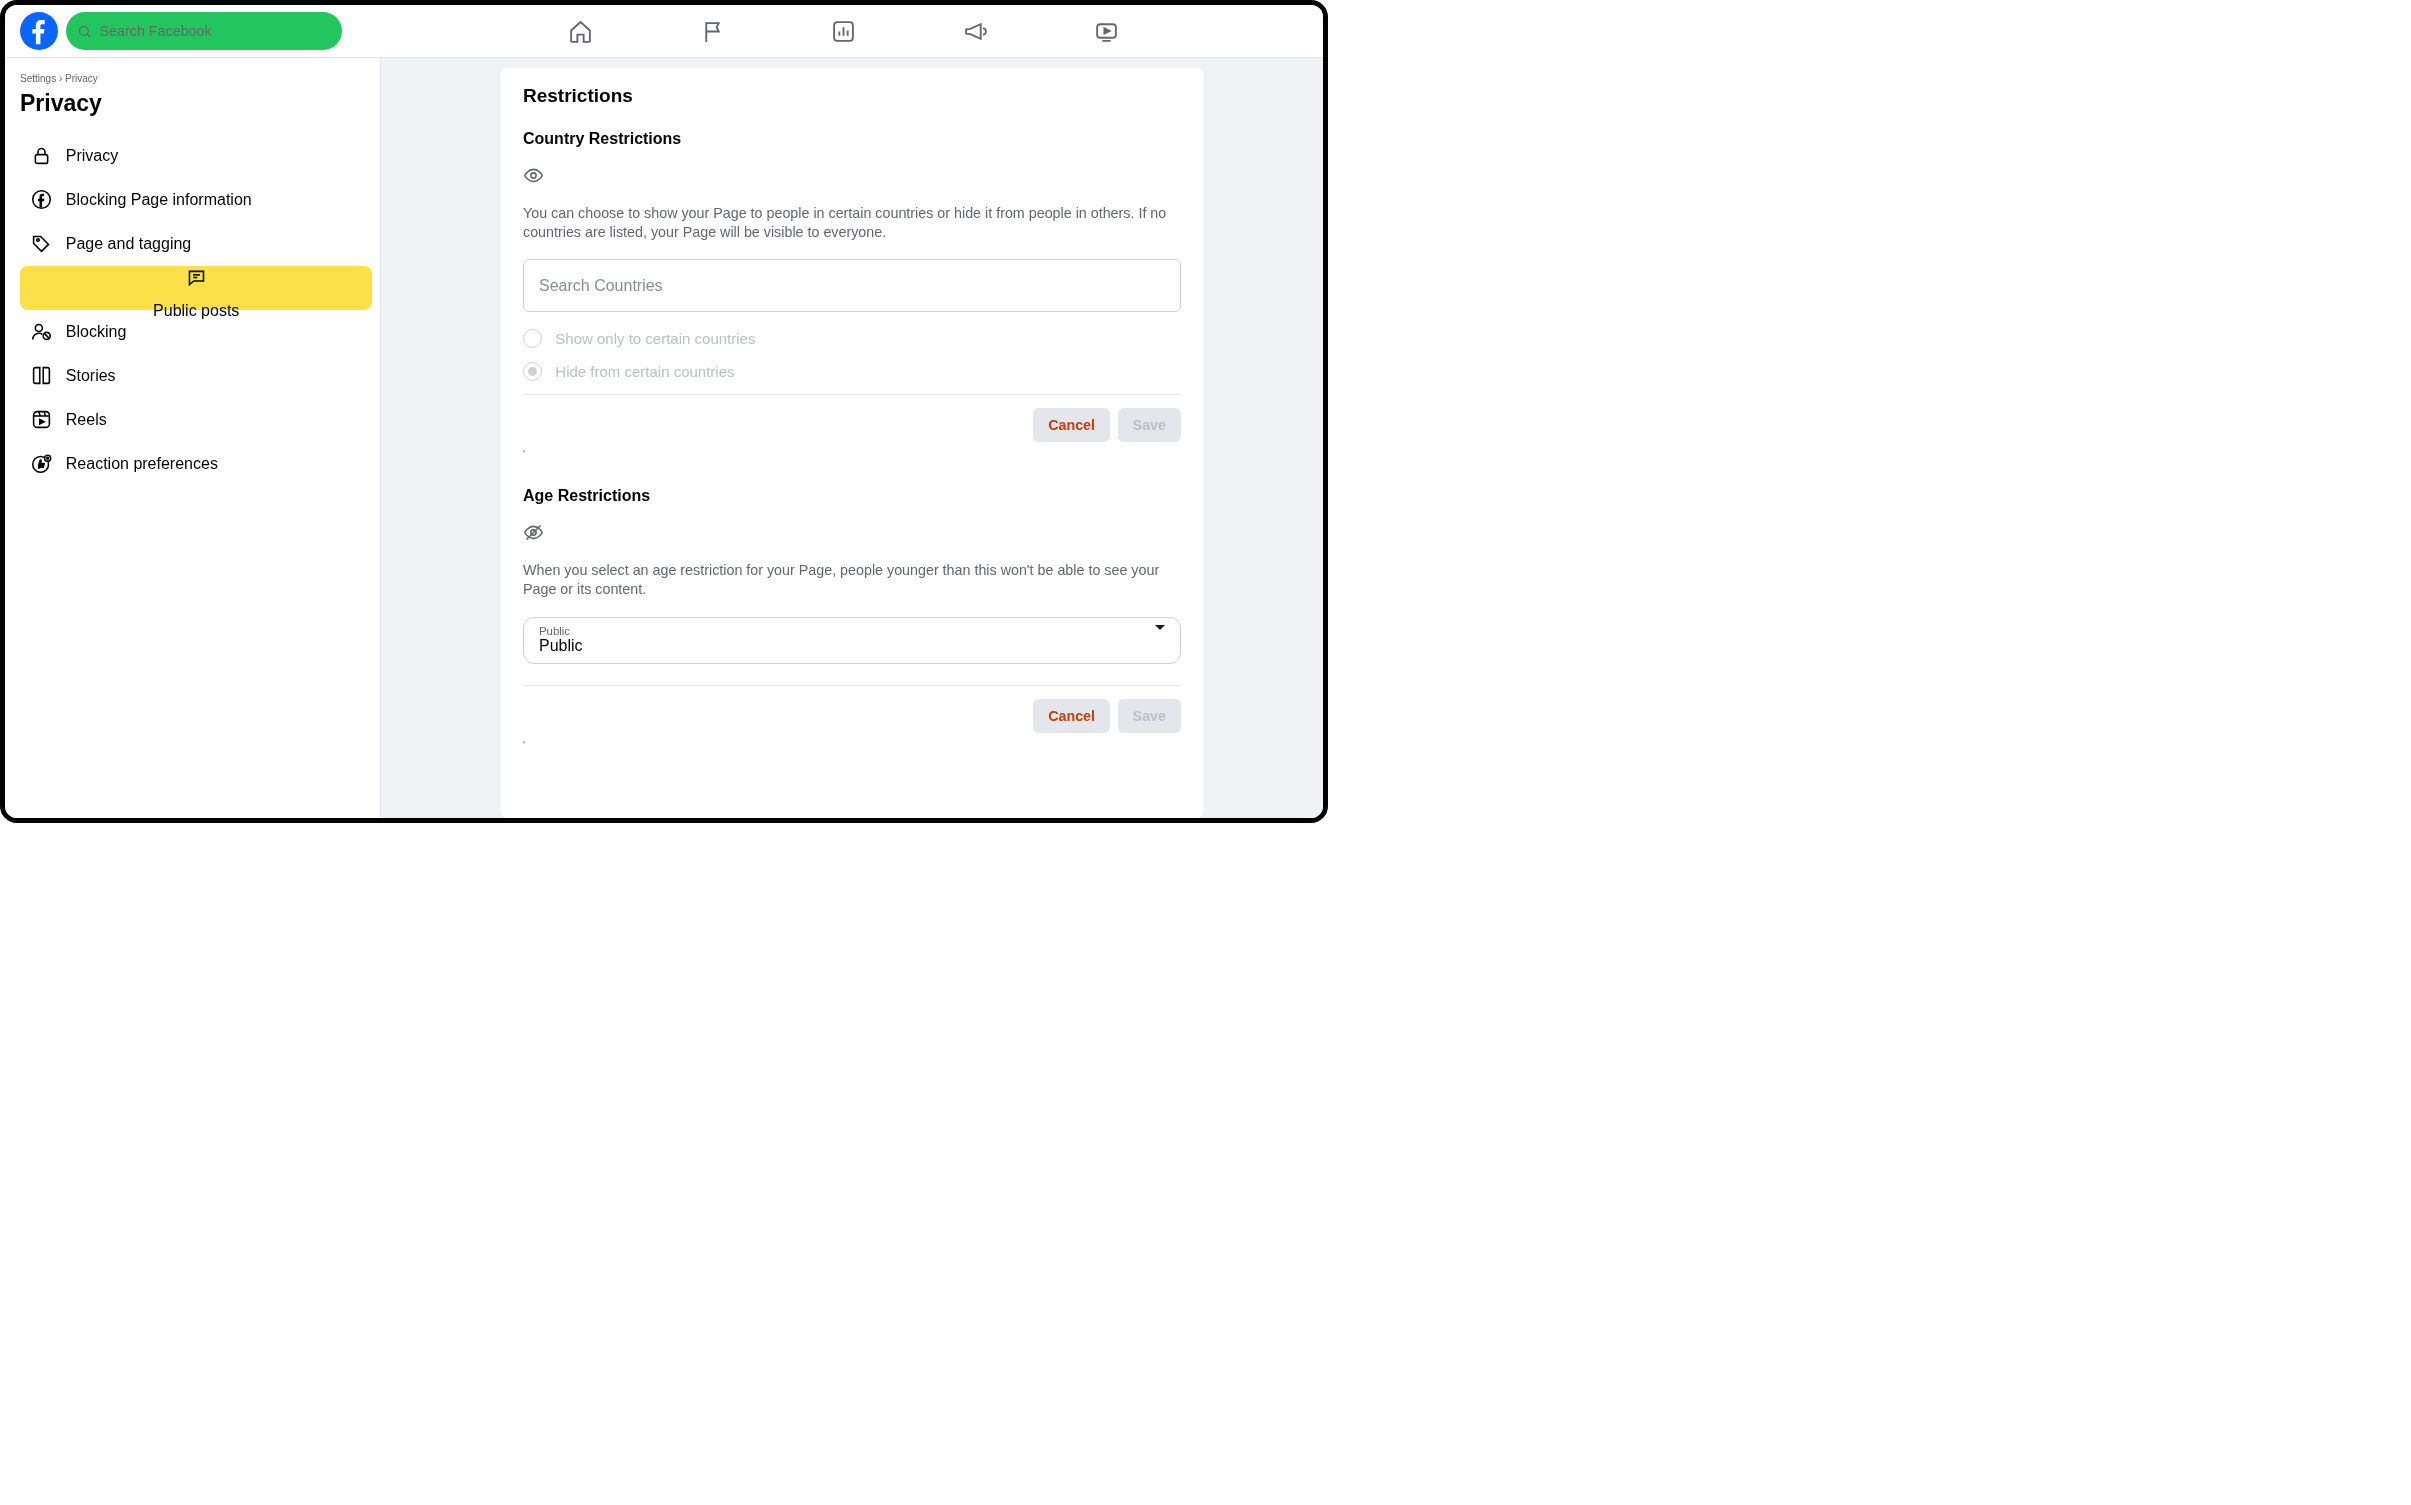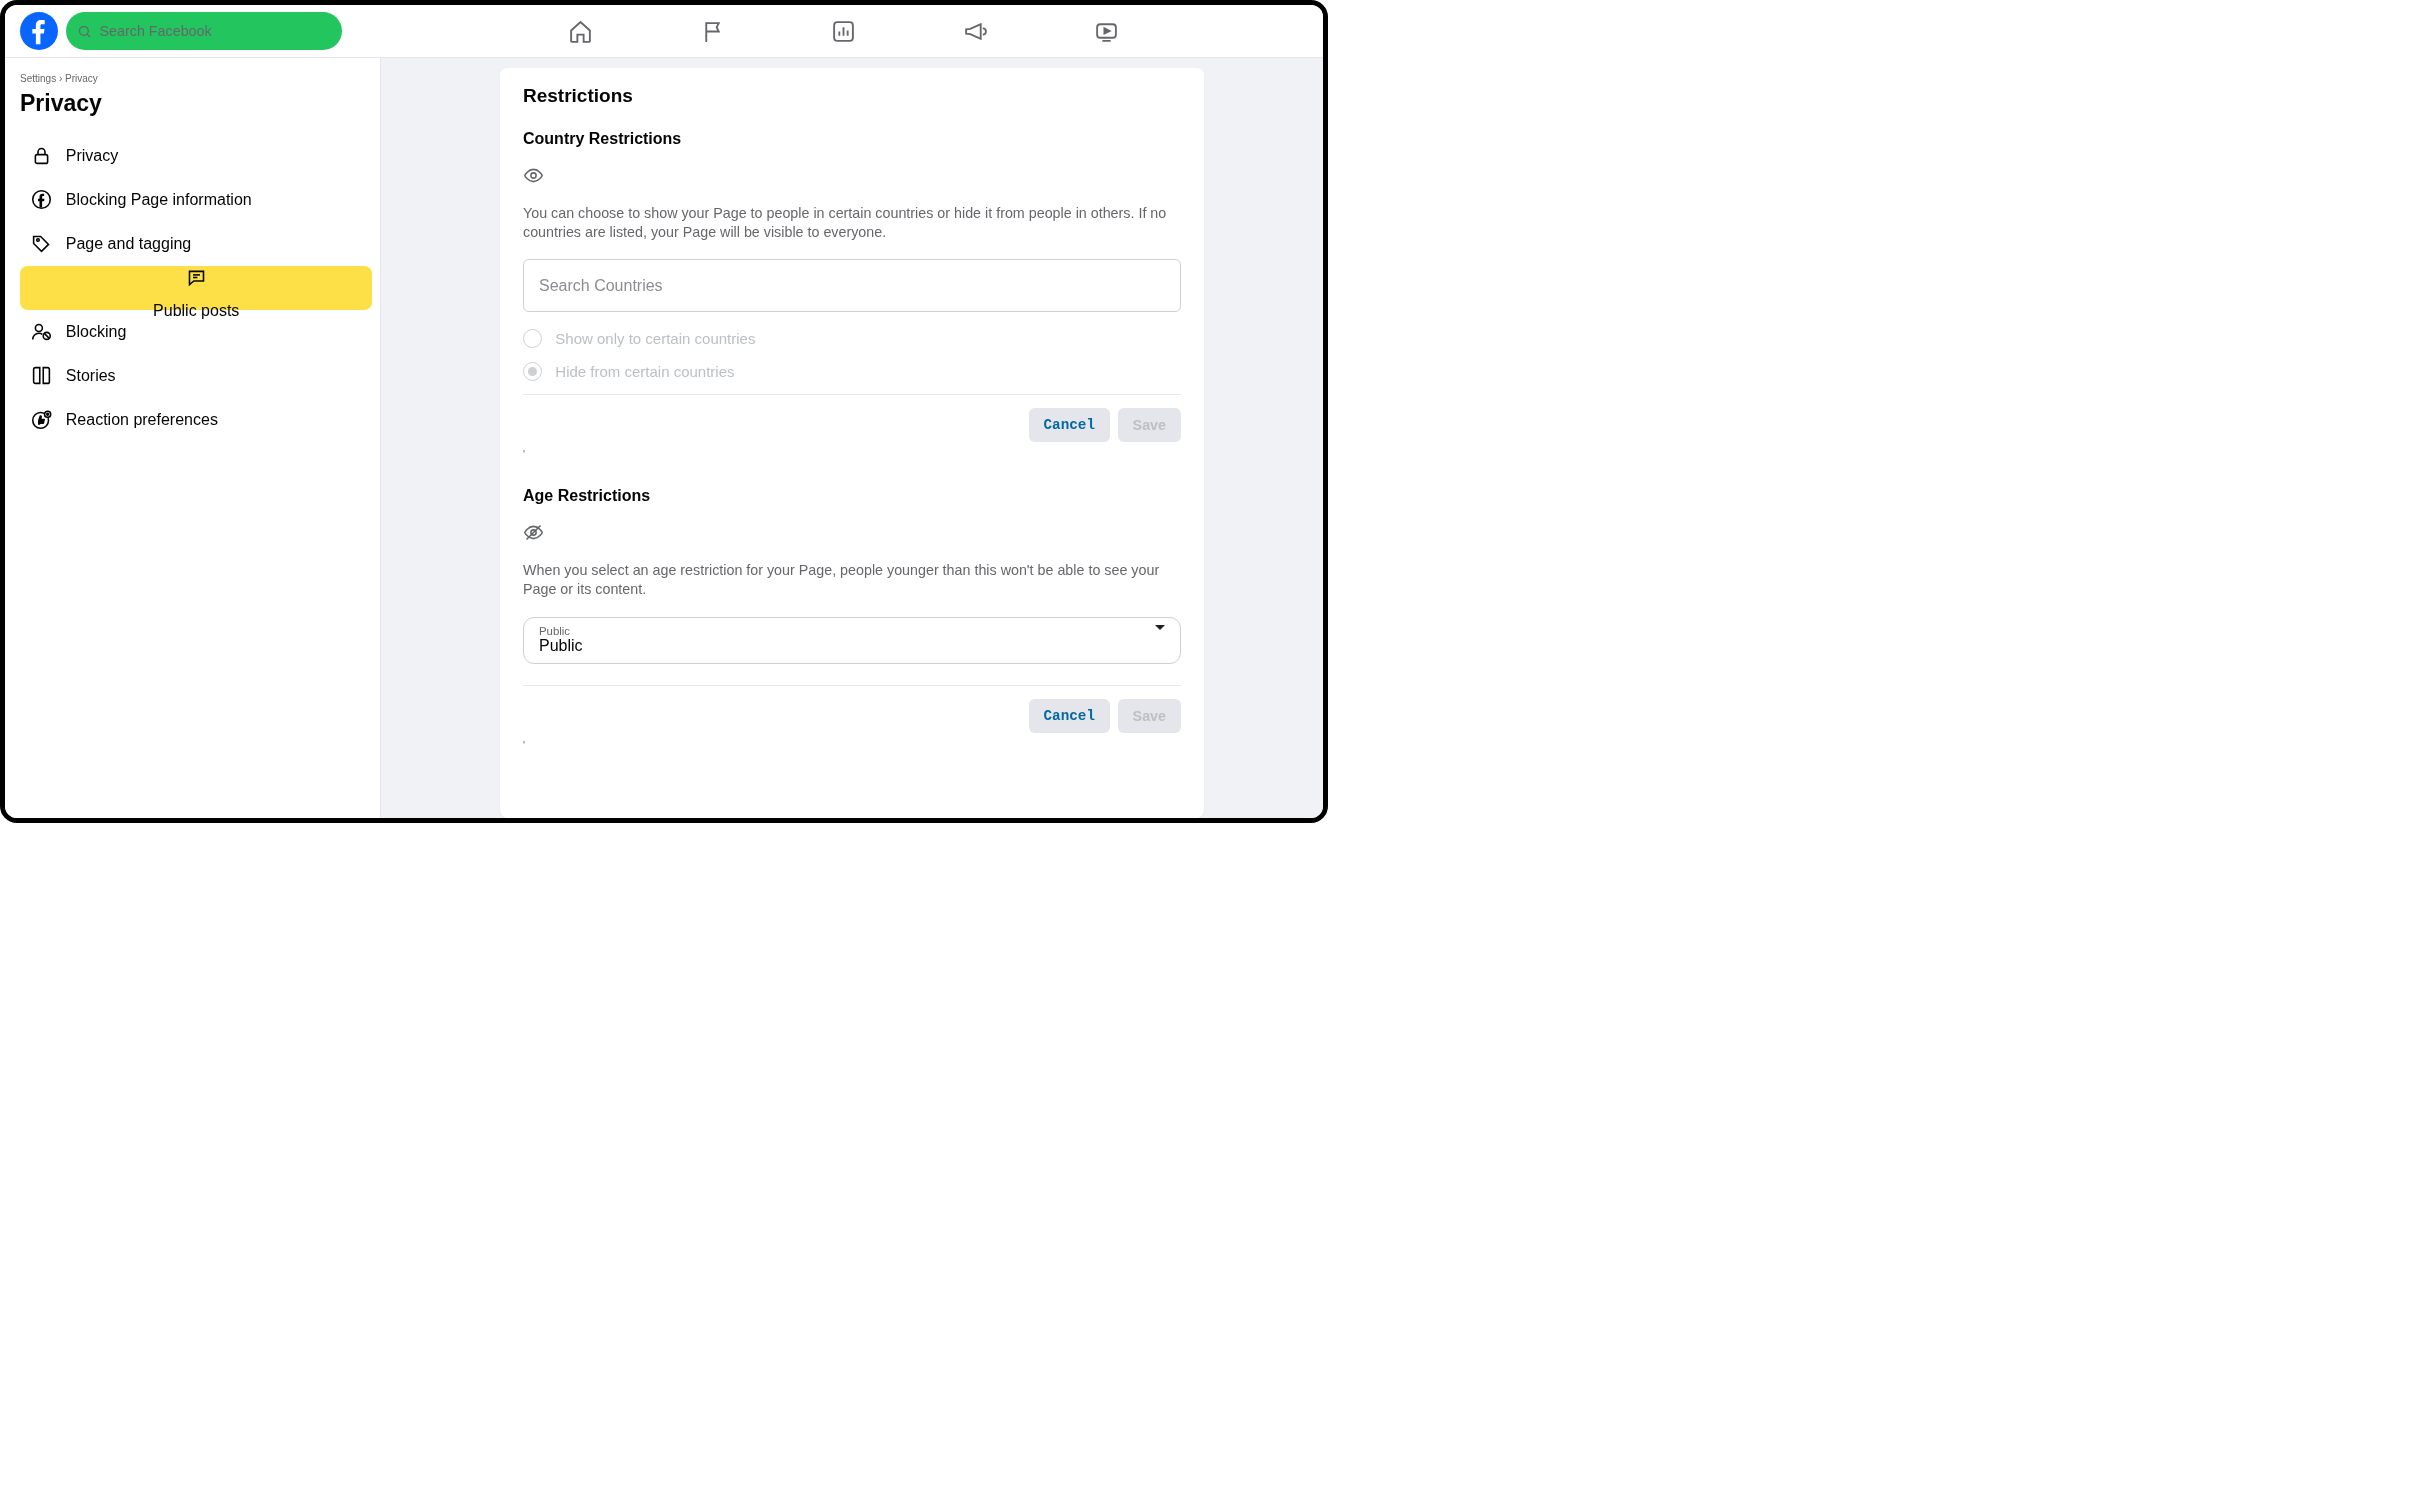--- a/index.html
+++ b/index.html
@@ -230,22 +230,21 @@
   height: 34px;
   padding: 0 15px;
   border: none;
   border-radius: 5.7px;
   font-size: 14.3px;
   font-weight: 600;
   cursor: pointer;
 }
 .btn.cancel {
   background: #e4e6eb;
-  color: #0369a1;
-  font-family: Liberation Mono, monospace;
+  color: #c2410c;
 }
 .btn.save {
   background: #e4e6eb;
   color: #bcc0c4;
   cursor: not-allowed;
 }
 .tick {
   font-size: 10.5px;
   color: #65676b;
   margin-bottom: 27px;
@@ -396,20 +395,32 @@
             <svg width="21" height="21" viewBox="0 0 24 24" fill="none" stroke="#050505" stroke-width="1.8">
                 <path d="M3 5a2 2 0 012-2h5v18H5a2 2 0 01-2-2V5z"></path>
                 <path d="M21 5a2 2 0 00-2-2h-5v18h5a2 2 0 002-2V5z"></path>
               </svg>
           </span>
           <span>Stories</span>
         </li>
         <li class="side-item">
           <span class="side-icon">
             <svg width="21" height="21" viewBox="0 0 24 24" fill="none" stroke="#050505" stroke-width="1.8">
+                <rect x="3" y="3" width="18" height="18" rx="4"></rect>
+                <line x1="3" y1="8" x2="21" y2="8"></line>
+                <line x1="9" y1="3" x2="10.5" y2="8"></line>
+                <line x1="15" y1="3" x2="16.5" y2="8"></line>
+                <polygon points="10,12 15,14.5 10,17" fill="#050505"></polygon>
+              </svg>
+          </span>
+          <span>Reels</span>
+        </li>
+        <li class="side-item">
+          <span class="side-icon">
+            <svg width="21" height="21" viewBox="0 0 24 24" fill="none" stroke="#050505" stroke-width="1.8">
                 <circle cx="11" cy="13" r="9"></circle>
                 <path d="M8 13v5h2l1-1h3a1 1 0 001-1l1-4a1 1 0 00-1-1h-3l.5-2a1.5 1.5 0 00-3-.5L8 13z" fill="#050505" stroke="none"></path>
                 <circle cx="19" cy="6" r="3.5" fill="#fff"></circle>
                 <circle cx="19" cy="6" r="1"></circle>
               </svg>
           </span>
           <span>Reaction preferences</span>
         </li>
       </ul>
     </div>

